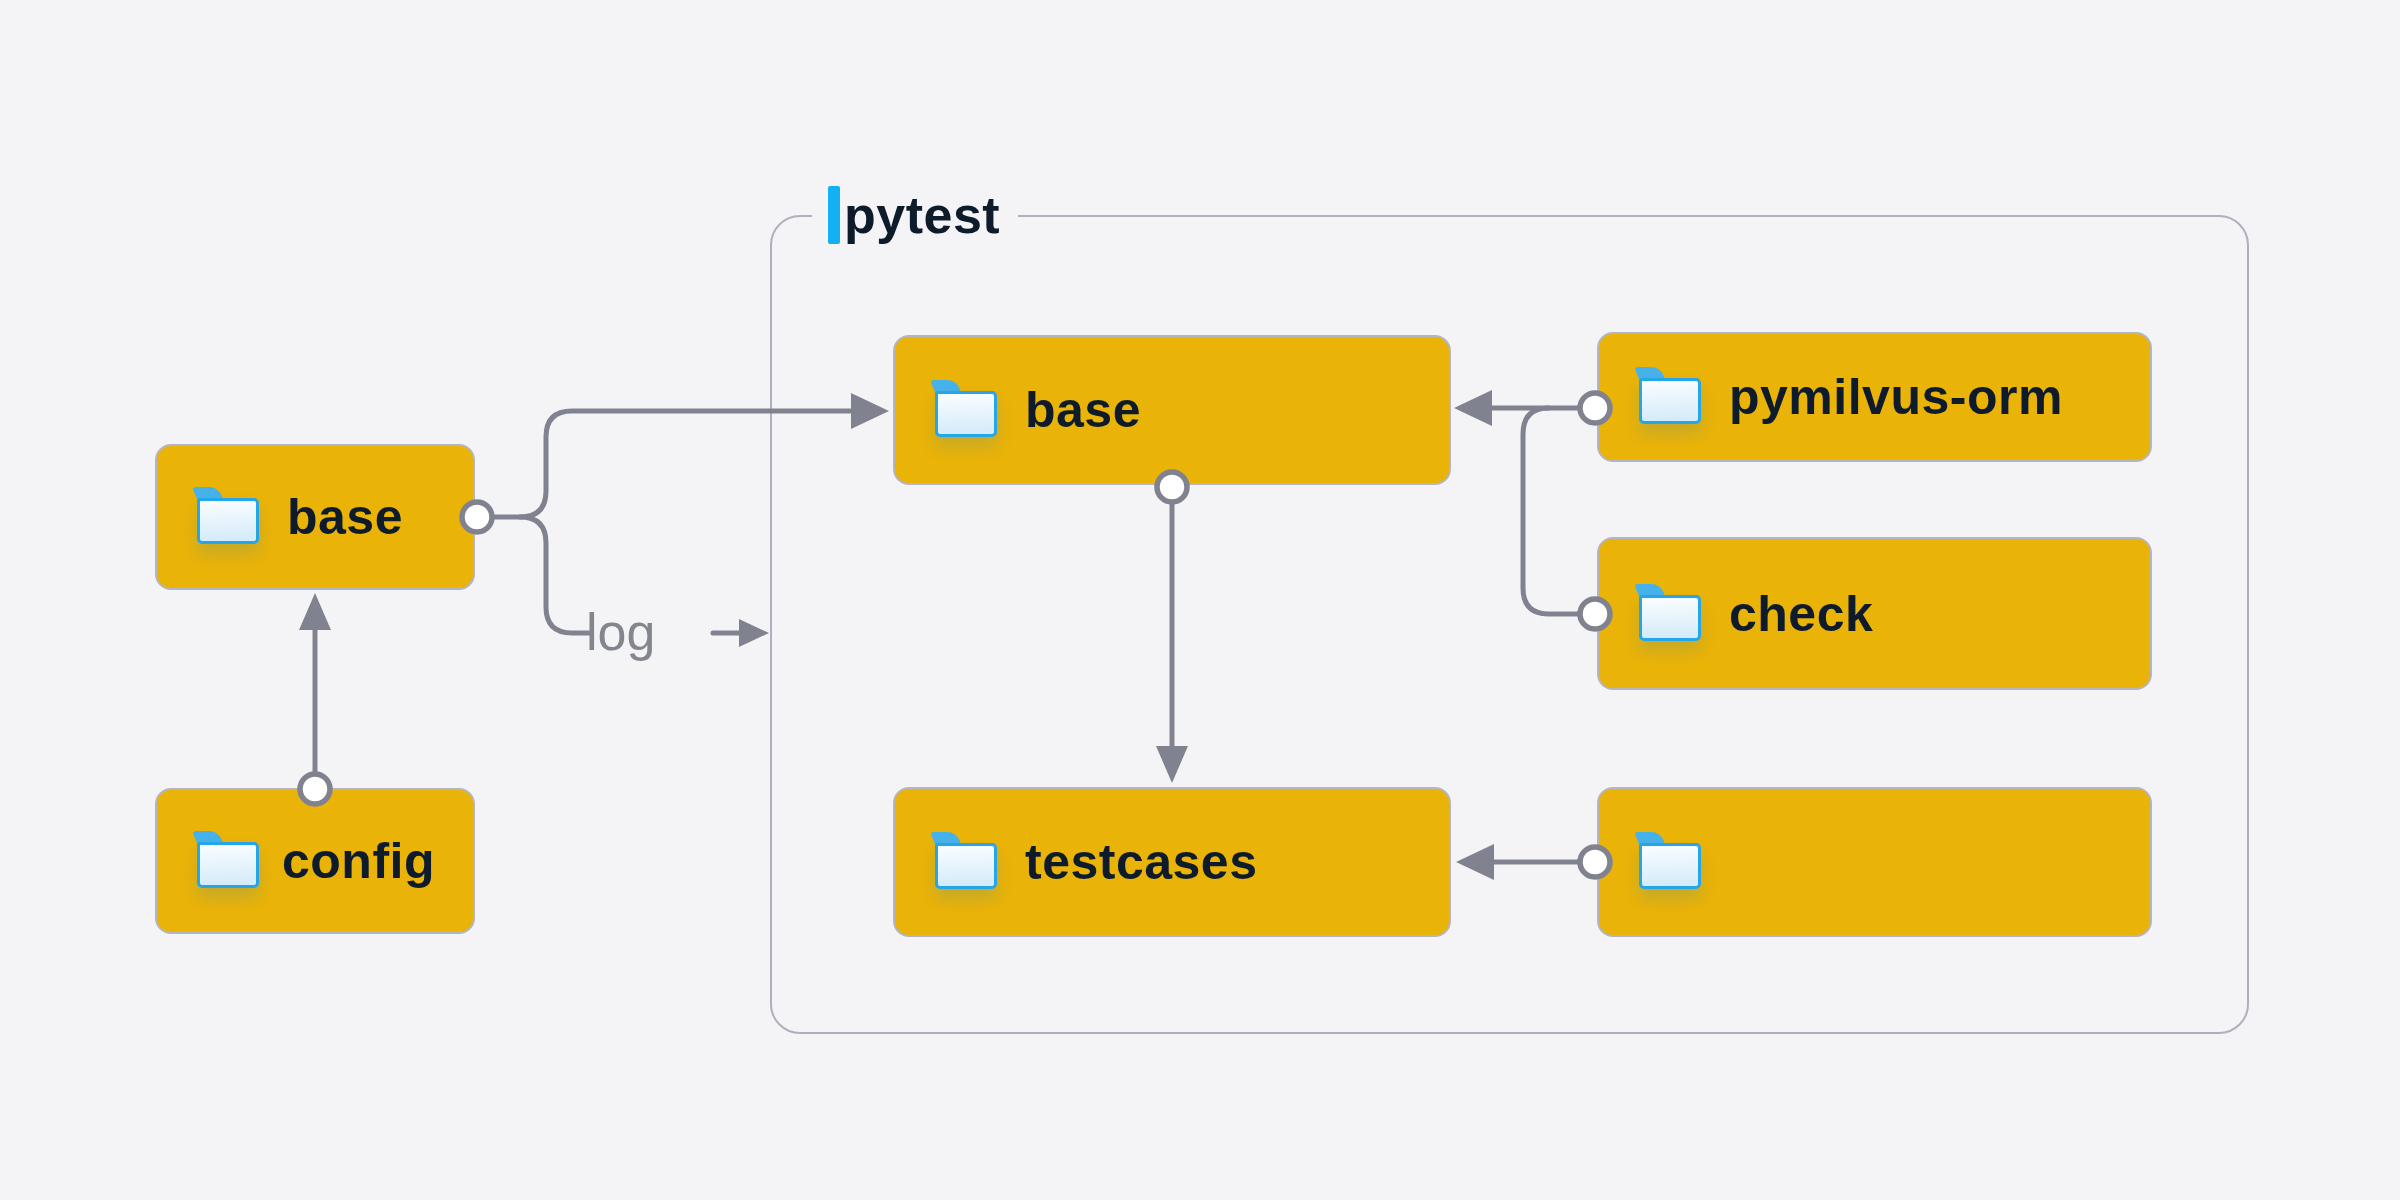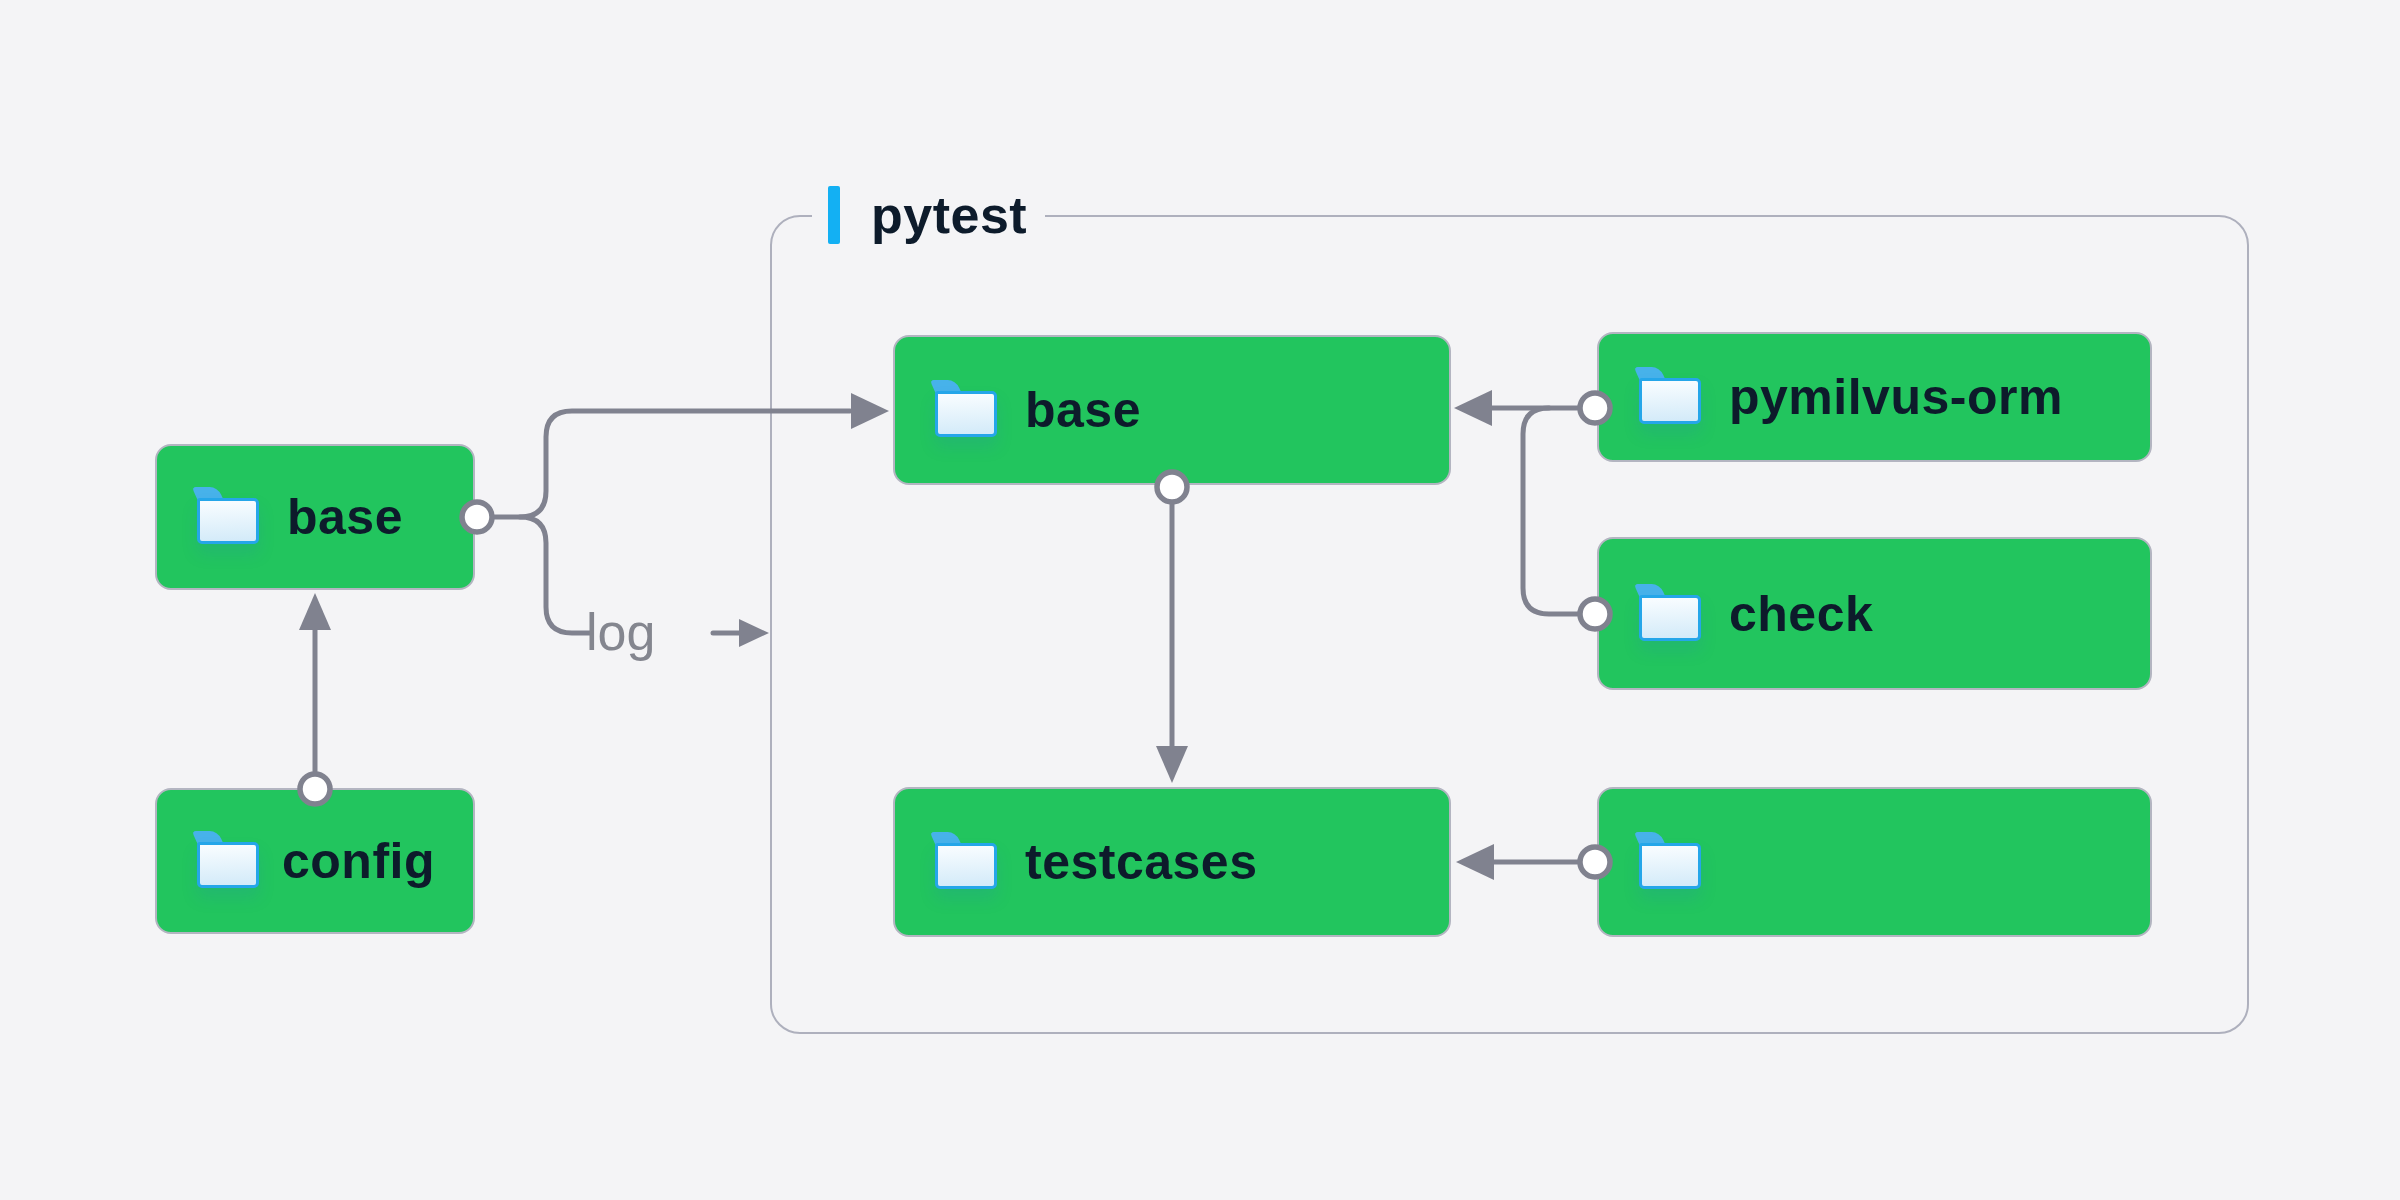--- a/index.html
+++ b/index.html
@@ -12,35 +12,35 @@
   .canvas{position:relative;width:2400px;height:1200px;}
 
   
   .group-box{
     position:absolute;left:770px;top:215px;width:1475px;height:815px;
     border:2.5px solid #aeb0bd;border-radius:30px;
     z-index:1;background:transparent;
   }
   .group-label{
     position:absolute;left:812px;top:184px;height:62px;
-    display:flex;align-items:center;gap:31px;
+    display:flex;align-items:center;gap:4px;
     background:#f4f4f6;padding:0 18px 0 16px;
     z-index:4;
   }
   .group-label .bar{
     width:12px;height:58px;background:#13b0f3;border-radius:2px;
   }
   .group-label .gtext{
     font-size:52px;font-weight:700;color:#0d1b2b;letter-spacing:.5px;line-height:60px;
   }
 
   
   .node{
     position:absolute;z-index:2;
-    background:#22c55e;border:2.5px solid #b3b5c1;border-radius:16px;
+    background:#eab308;border:2.5px solid #b3b5c1;border-radius:16px;
     display:flex;align-items:center;gap:28px;padding-left:40px;
     box-sizing:border-box;
   }
   #node-utils    {left:155px; top:444px; width:320px; height:146px;}
   #node-config   {left:155px; top:788px; width:320px; height:146px;gap:23px;}
   #node-base     {left:893px; top:335px; width:558px; height:150px;}
   #node-pymilvus {left:1597px;top:332px; width:555px; height:130px;}
   #node-check    {left:1597px;top:537px; width:555px; height:153px;}
   #node-testcases{left:893px; top:787px; width:558px; height:150px;}
   #node-common   {left:1597px;top:787px; width:555px; height:150px;}

